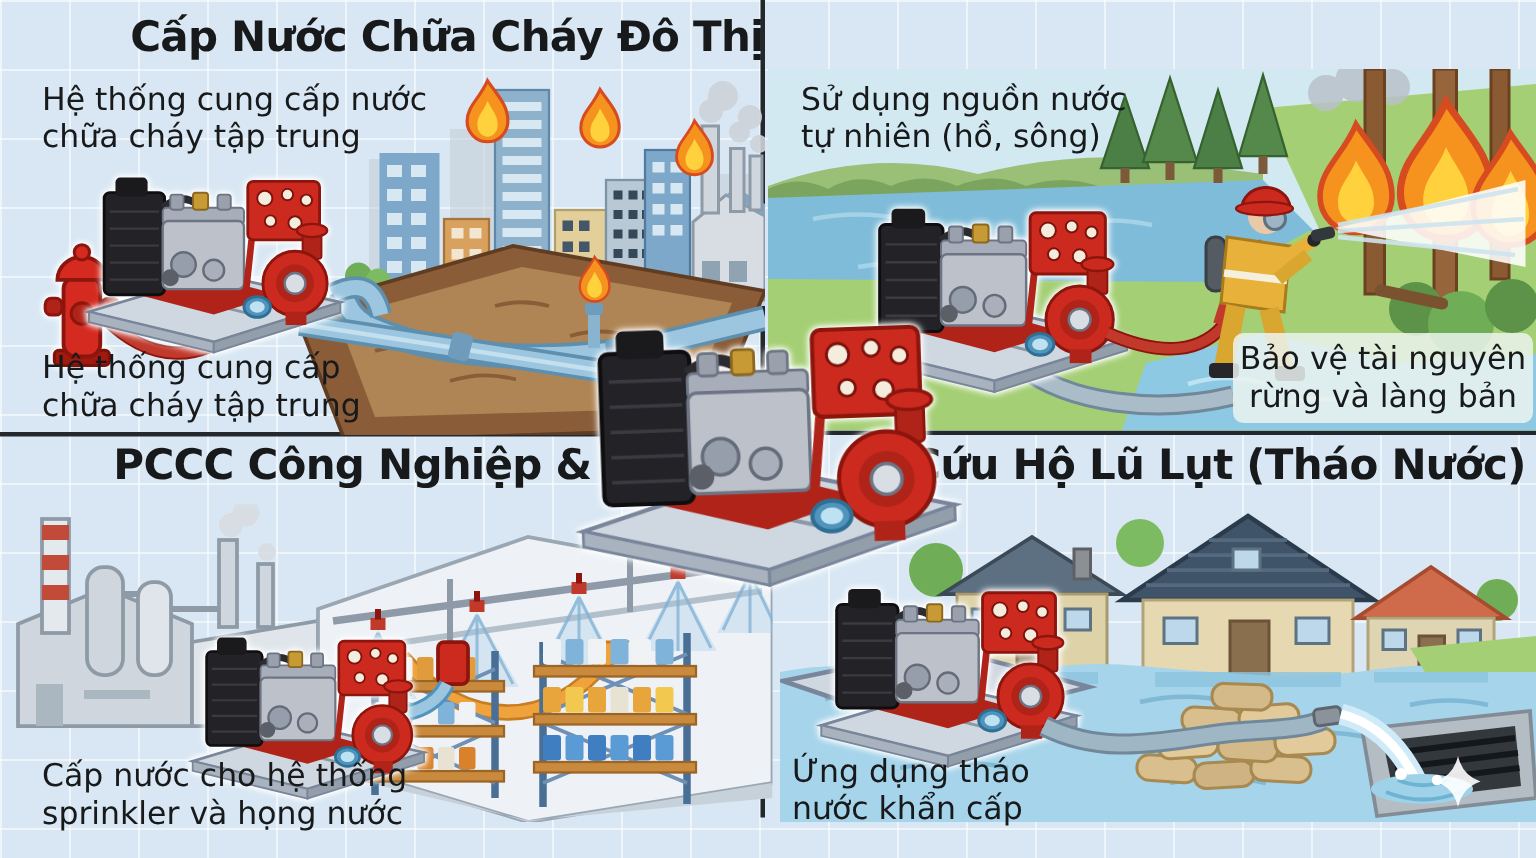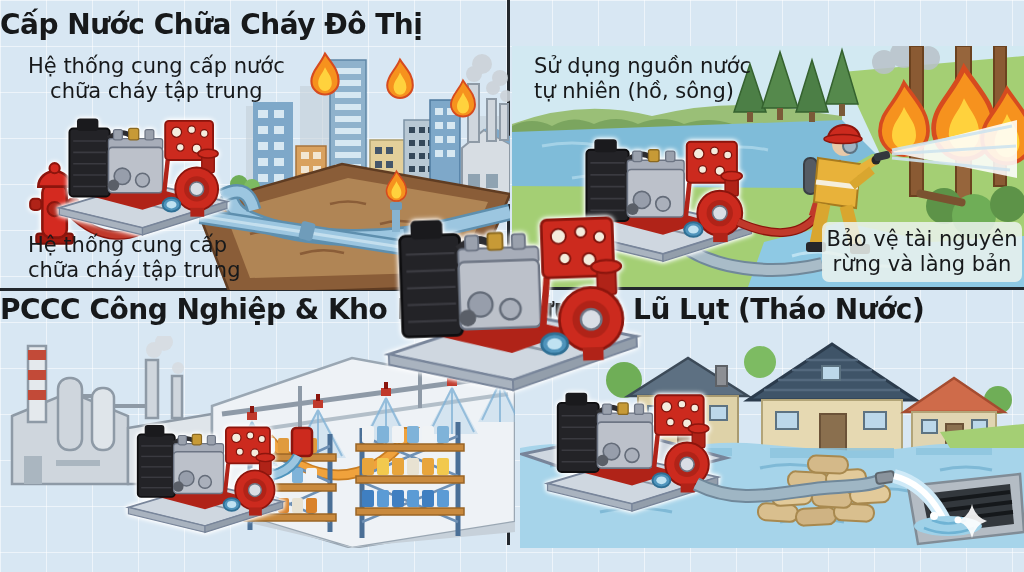--- a/index.html
+++ b/index.html
@@ -7,28 +7,28 @@
   .canvas{
     position:relative;width:1024px;height:572px;overflow:hidden;
     background-color:#d8e7f3;
     background-image:
       linear-gradient(rgba(255,255,255,.55) 1.5px, transparent 1.5px),
       linear-gradient(90deg, rgba(255,255,255,.55) 1.5px, transparent 1.5px);
     background-size:46px 46px;
   }
   .abs{position:absolute;}
   .t{white-space:pre-line;color:#17191b;}
-  .title{font-weight:bold;font-size:28px;line-height:1.15;text-align:left;letter-spacing:-0.5px;}
+  .title{font-weight:bold;font-size:28px;line-height:1.15;text-align:center;letter-spacing:-0.5px;padding-left:44px;}
   .sub{font-size:21px;line-height:1.2;}
   .divider{background:#23282d;position:absolute;}
   #div-v-top{left:507px;top:0;width:3px;height:290px;}
   #div-h-left{left:0;top:288px;width:510px;height:3px;}
   #div-v-bottom{left:507px;top:362px;width:3px;height:183px;}
   #t-urban{left:0;top:9px;width:508px;}
-  #s-urban{left:28px;top:54px;text-align:center;}
+  #s-urban{left:28px;top:54px;}
   #c-urban{left:28px;top:233px;}
   #t-forest{left:514px;top:9px;width:508px;}
   #s-forest{left:534px;top:54px;z-index:6;}
   #c-forest{left:822px;top:222px;width:196px;padding:5px 2px;background:rgba(236,243,239,.85);
             border-radius:7px;text-align:center;z-index:6;}
   #t-industrial{left:0;top:294px;width:508px;}
   #c-industrial{left:28px;top:505px;}
   #t-flood{left:514px;top:294px;width:508px;}
   #c-flood{left:528px;top:502px;}
   #scene-urban{left:0;top:44px;z-index:1;}
@@ -566,16 +566,20 @@
 chữa cháy tập trung</div>
   <div id="c-urban" class="abs t sub" style="z-index:4">Hệ thống cung cấp
 chữa cháy tập trung</div>
 
   <div id="c-forest" class="abs t sub">Bảo vệ tài nguyên
 rừng và làng bản</div>
   <div id="s-forest" class="abs t sub">Sử dụng nguồn nước
 tự nhiên (hồ, sông)</div>
 
   <div id="t-industrial" class="abs t title" style="z-index:4">PCCC Công Nghiệp &amp; Kho Bãi</div>
+  <div id="c-industrial" class="abs t sub" style="z-index:4">Cấp nước cho hệ thống
+sprinkler và họng nước</div>
 
   <div id="t-flood" class="abs t title" style="z-index:4">Cứu Hộ Lũ Lụt (Tháo Nước)</div>
+  <div id="c-flood" class="abs t sub" style="z-index:4">Ứng dụng tháo
+nước khẩn cấp</div>
 
 </div>
 
 </body></html>

